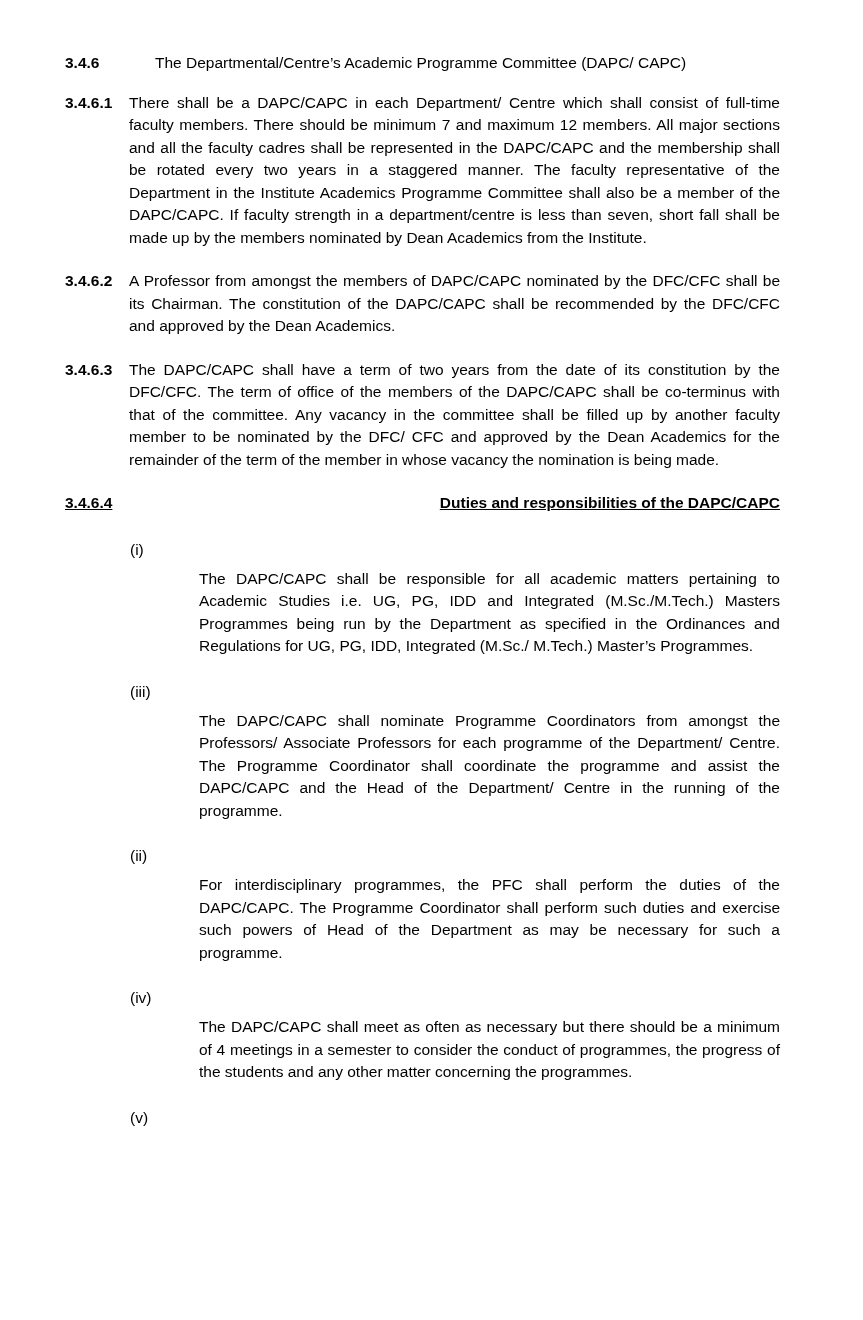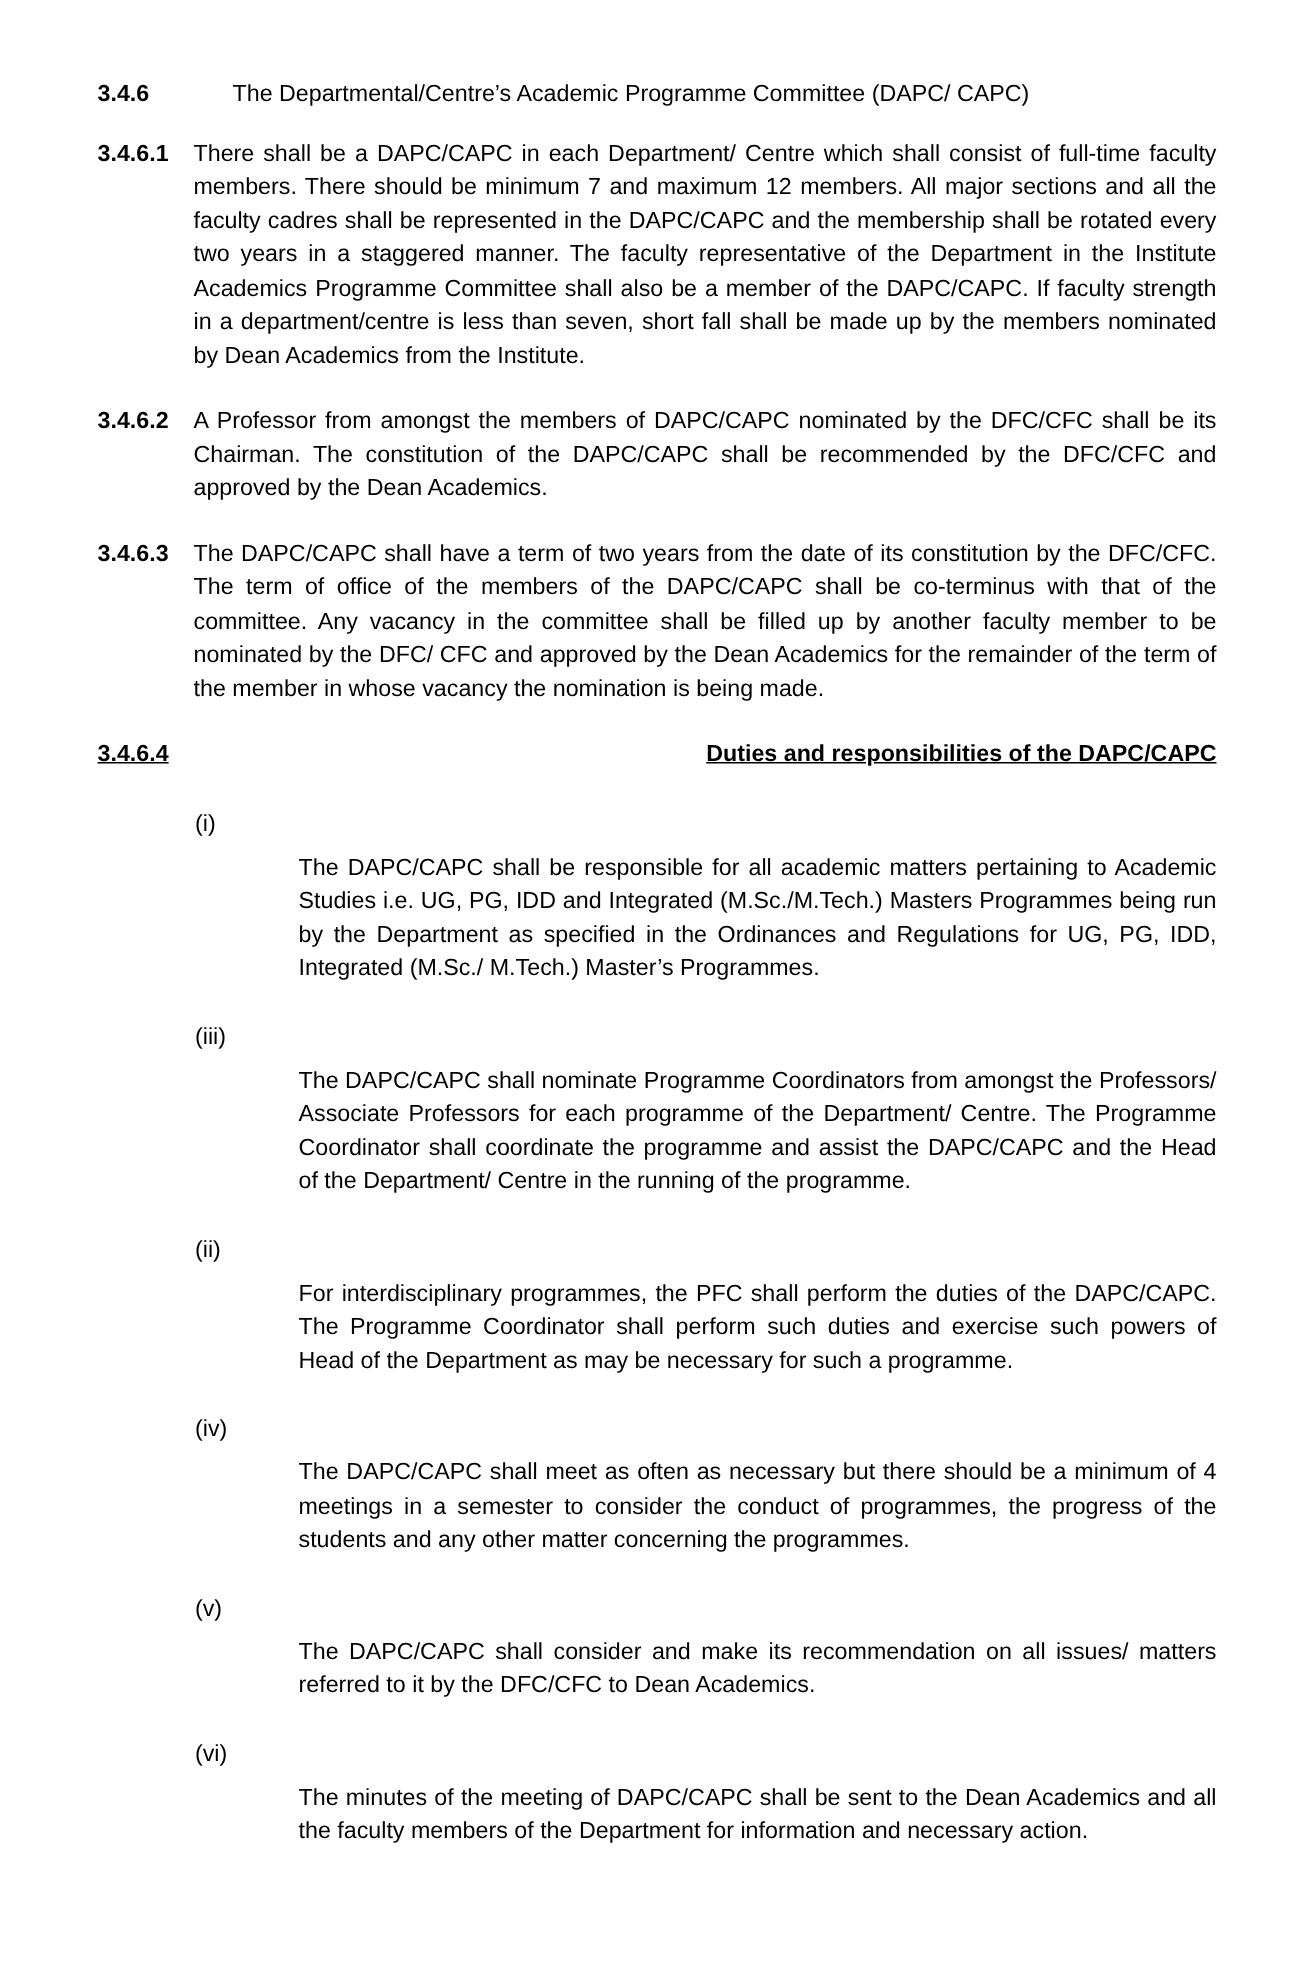--- a/index.html
+++ b/index.html
@@ -8,21 +8,21 @@
     width: 863px;
     height: 1320px;
     font-family: "Liberation Sans", sans-serif;
     font-size: 15.5px;
     line-height: 22.5px;
     color: #000000;
     position: relative;
     overflow: hidden;
   }
   .page {
-    padding: 52px 52px 20px 65px;
+    padding: 52px 83px 20px 65px;
   }
   .clause {
     display: flex;
     align-items: flex-start;
     margin-bottom: 21px;
   }
   .clause .num {
     flex: 0 0 64px;
     font-weight: bold;
   }
@@ -104,23 +104,18 @@
       <div class="dtxt">For interdisciplinary programmes, the PFC shall perform the duties of the DAPC/CAPC. The Programme Coordinator shall perform such duties and exercise such powers of Head of the Department as may be necessary for such a programme.</div>
     </div>
 
     <div class="duty">
       <div class="marker">(iv)</div>
       <div class="dtxt">The DAPC/CAPC shall meet as often as necessary but there should be a minimum of 4 meetings in a semester to consider the conduct of programmes, the progress of the students and any other matter concerning the programmes.</div>
     </div>
 
     <div class="duty">
       <div class="marker">(v)</div>
-      <div class="dtxt">The DAPC/CAPC shall consider and make its recommendation on all issues/ matters referred to it by the DFC/CFC to Dean Academics.</div>
     </div>
 
-    <div class="duty">
-      <div class="marker">(vi)</div>
-      <div class="dtxt">The minutes of the meeting of DAPC/CAPC shall be sent to the Dean Academics and all the faculty members of the Department for information and necessary action.</div>
-    </div>
 
   </div>
 
 </div>
 
 </body></html>

